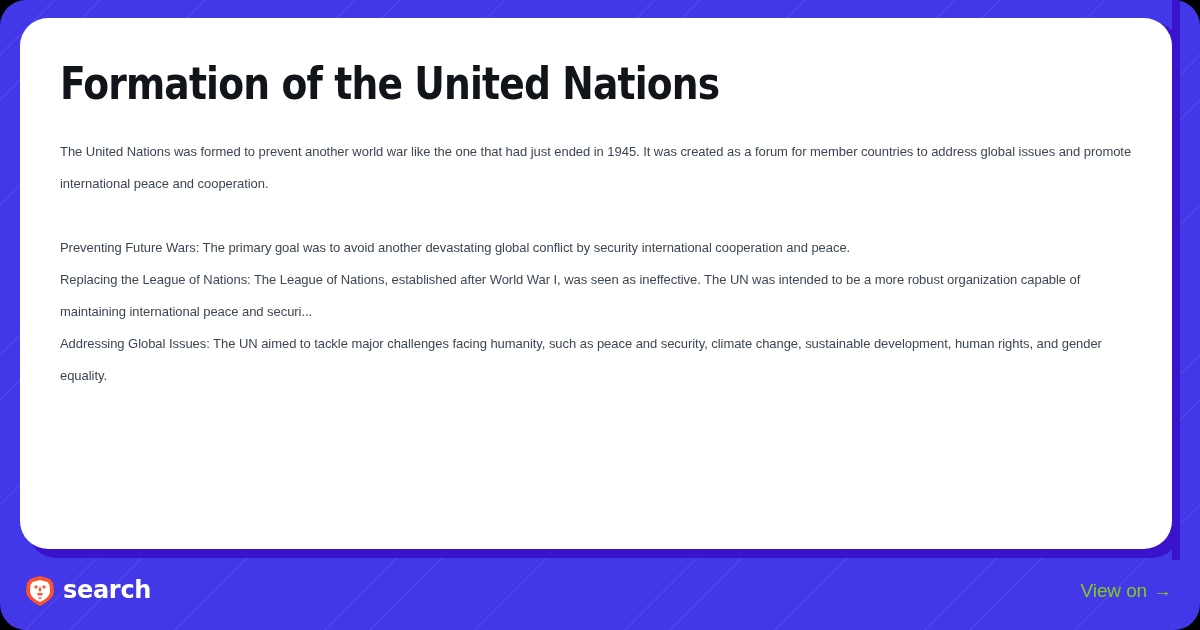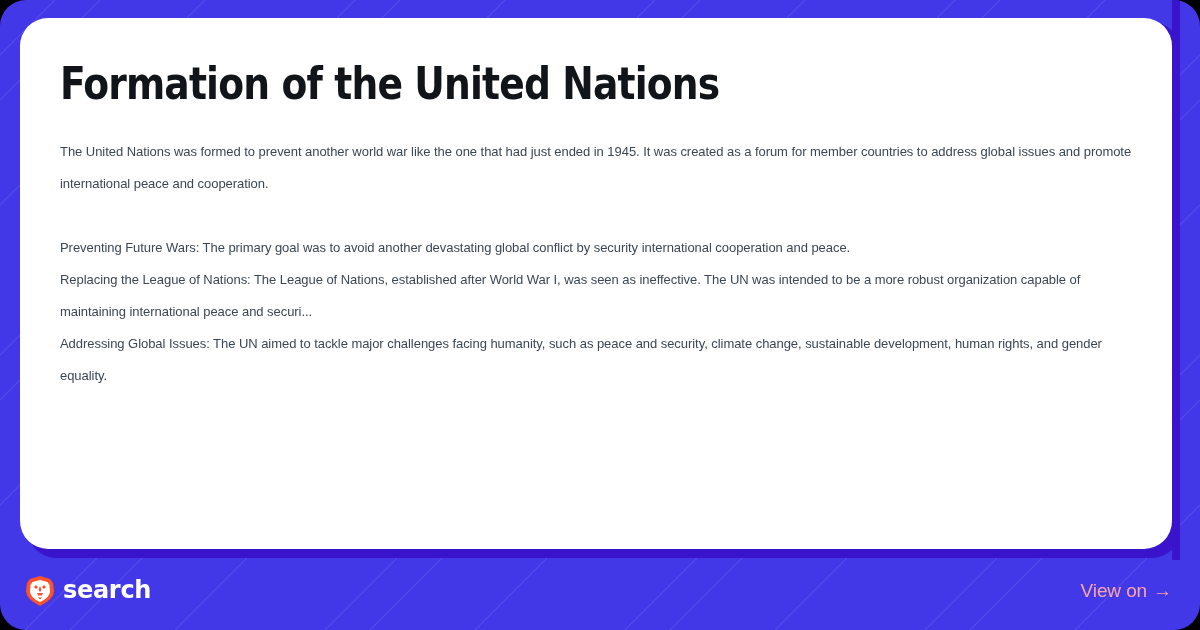--- a/index.html
+++ b/index.html
@@ -108,21 +108,21 @@
 
   #brave-wordmark {
     color:#fff;
     font-size:24px;
     font-weight:700;
     letter-spacing:-0.3px;
     font-family:"DejaVu Sans","Liberation Sans", sans-serif;
   }
 
   #view-on-link {
-    color:#fca5a5;
+    color:#84cc16;
     font-size:19px;
     letter-spacing:-0.1px;
     white-space:nowrap;
     display:flex;
     align-items:baseline;
     gap:6px;
   }
   #view-on-link .view-label { font-weight:400; }
   #view-on-link .view-domain { font-weight:700; }
   #view-on-link .arrow-right-icon { font-weight:400; font-size:19px; }

